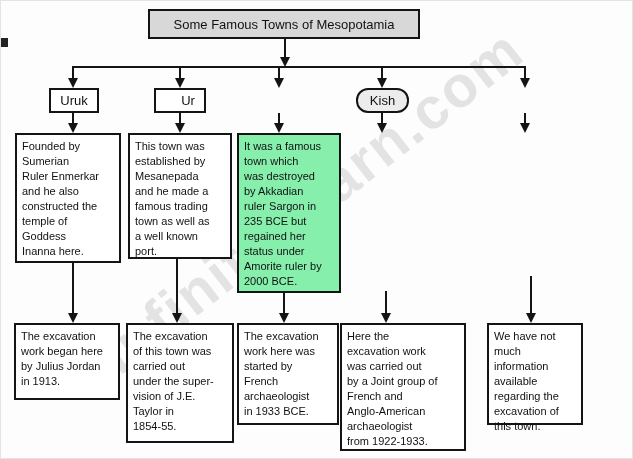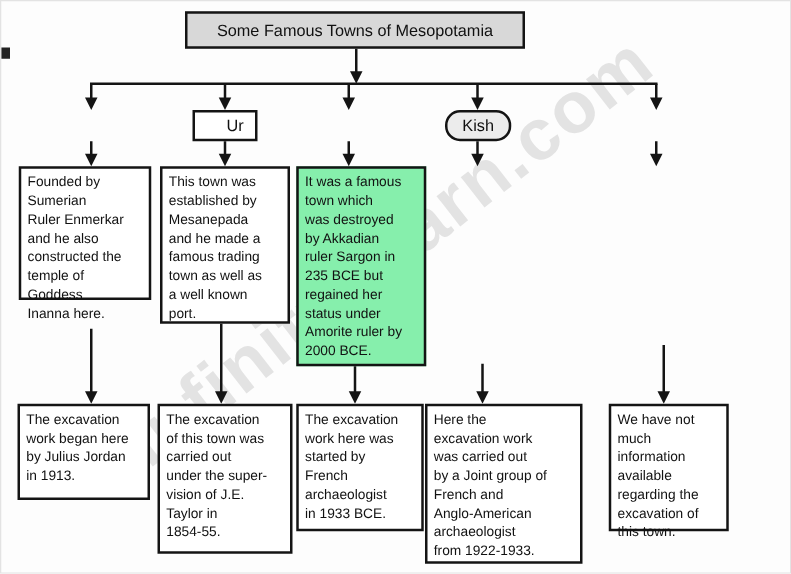--- a/index.html
+++ b/index.html
@@ -84,35 +84,36 @@
   <div class="arrow-down" style="left:67px; top:77px;"></div>
   <div class="vline" style="left:178px; top:66px; height:12px;"></div>
   <div class="arrow-down" style="left:174px; top:77px;"></div>
   <div class="vline" style="left:277px; top:66px; height:12px;"></div>
   <div class="arrow-down" style="left:273px; top:77px;"></div>
   <div class="vline" style="left:380px; top:66px; height:12px;"></div>
   <div class="arrow-down" style="left:376px; top:77px;"></div>
   <div class="vline" style="left:523px; top:66px; height:12px;"></div>
   <div class="arrow-down" style="left:519px; top:77px;"></div>
 
+  <div class="box town-box" style="left:48px; top:87px; width:50px; height:25px;">Uruk</div>
   <div class="box town-box" style="left:153px; top:87px; width:52px; height:25px;padding-left:16px;">Ur</div>
   <div class="box town-box shaded" style="left:355px; top:87px; width:53px; height:25px;border-radius:12px;">Kish</div>
 
   <div class="vline" style="left:71px; top:112px; height:11px;"></div>
   <div class="arrow-down" style="left:67px; top:122px;"></div>
   <div class="vline" style="left:178px; top:112px; height:11px;"></div>
   <div class="arrow-down" style="left:174px; top:122px;"></div>
   <div class="vline" style="left:277px; top:112px; height:11px;"></div>
   <div class="arrow-down" style="left:273px; top:122px;"></div>
   <div class="vline" style="left:380px; top:112px; height:11px;"></div>
   <div class="arrow-down" style="left:376px; top:122px;"></div>
   <div class="vline" style="left:523px; top:112px; height:11px;"></div>
   <div class="arrow-down" style="left:519px; top:122px;"></div>
 
-  <div class="box text-box" style="left:14px; top:132px; width:106px; height:107px;">Founded by
+  <div class="box text-box" style="left:14px; top:132px; width:106px; height:130px;">Founded by
 Sumerian
 Ruler Enmerkar
 and he also
 constructed the
 temple of
 Goddess
 Inanna here.</div>
   <div class="box text-box" style="left:127px; top:132px; width:104px; height:126px;">This town was
 established by
 Mesanepada

